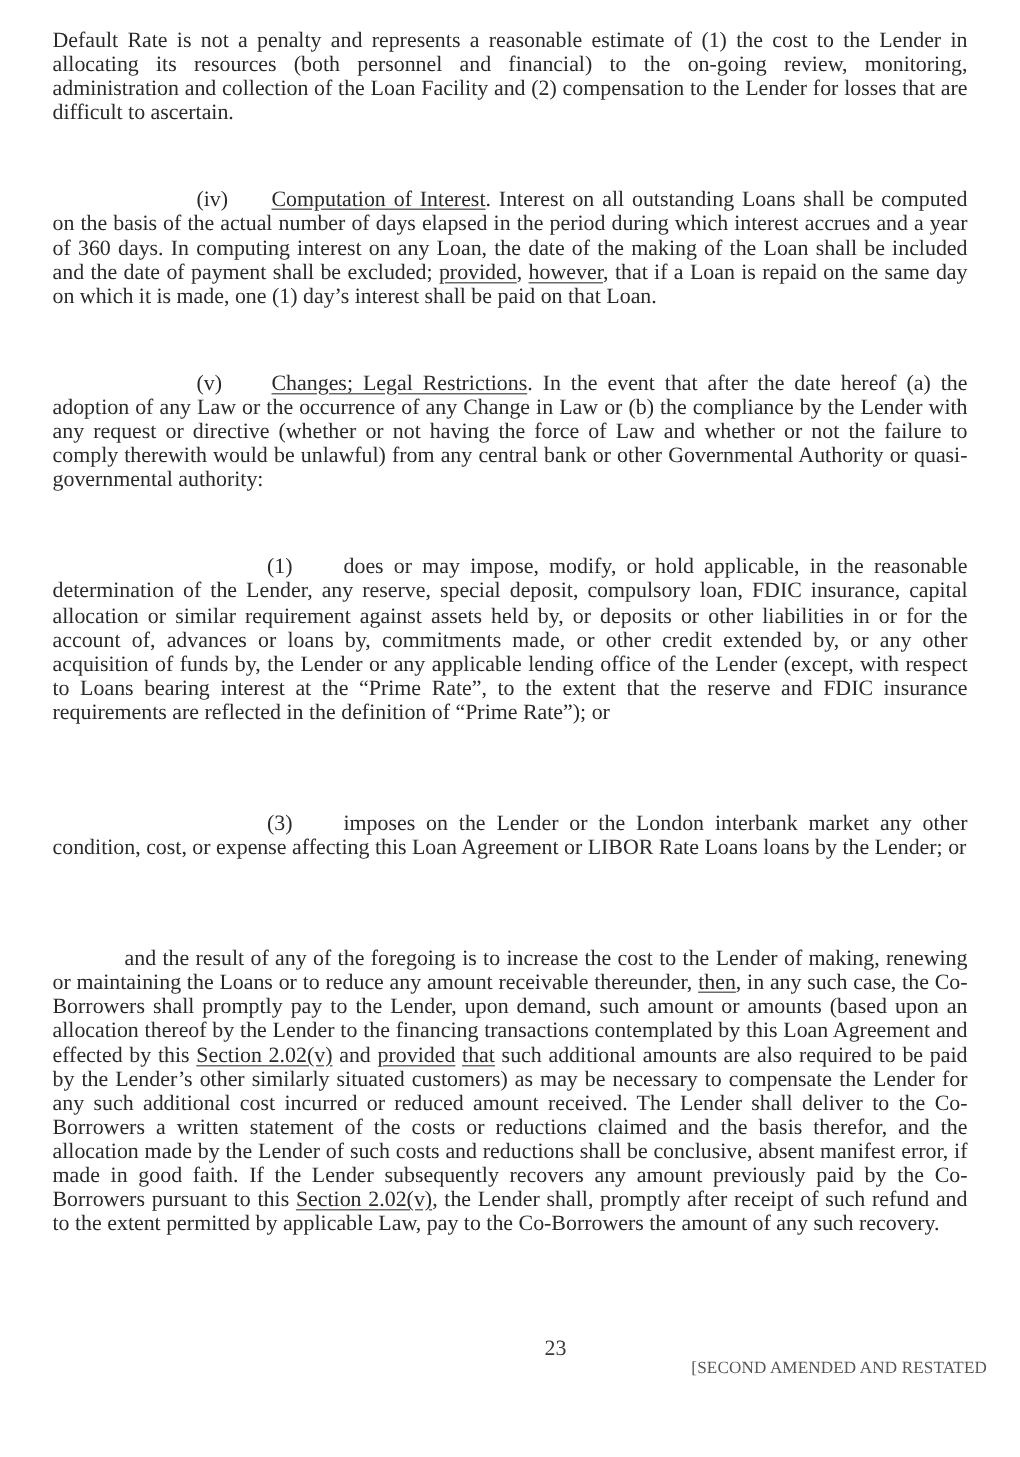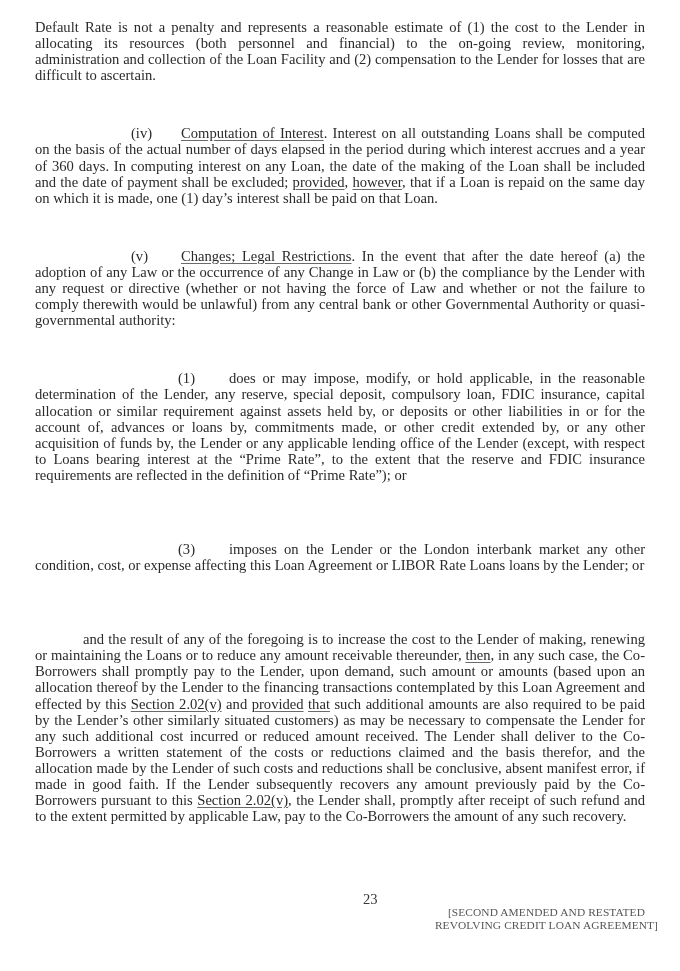--- a/index.html
+++ b/index.html
@@ -17,21 +17,21 @@
   .lead-sec { display: inline-block; width: 96px; }
   .num-sec { display: inline-block; width: 50px; }
   .num-item { display: inline-block; width: 51px; }
   .lead-item { display: inline-block; width: 143px; }
   .lead-final { display: inline-block; width: 48px; }
   .u { text-decoration: underline; text-decoration-color: #6a6a6a; text-underline-offset: 2px; }
   .footer-page {
     position: absolute; left: 332px; top: 891px; font-size: 14.6px; color: #3a3a3a; margin-left: 31px;
   }
   .footer-title {
-    position: absolute; right: 22px; top: 906px; text-align: center;
+    position: absolute; right: 22px; top: 906px; text-align: right;
     font-size: 11.4px; line-height: 13px; color: #555555; letter-spacing: 0.1px;
   }
 </style>
 </head>
 <body>
 
 <div class="page">
 
   <p>Default Rate is not a penalty and represents a reasonable estimate of (1) the cost to the Lender in allocating its resources (both personnel and financial) to the on-going review, monitoring, administration and collection of the Loan Facility and (2) compensation to the Lender for losses that are difficult to ascertain.</p>
 
@@ -59,14 +59,13 @@
 
   <div class="gap"></div>
 
   <p><span class="lead-final"></span><span>and the result of any of the foregoing is to increase the cost to the Lender of making, renewing or maintaining the Loans or to reduce any amount receivable thereunder, </span><span class="u">then</span><span>, in any such case, the Co-Borrowers shall promptly pay to the Lender, upon demand, such amount or amounts (based upon an allocation thereof by the Lender to the financing transactions contemplated by this Loan Agreement and effected by this </span><span class="u">Section 2.02(v)</span><span> and </span><span class="u">provided</span><span> </span><span class="u">that</span><span> such additional amounts are also required to be paid by the Lender’s other similarly situated customers) as may be necessary to compensate the Lender for any such additional cost incurred or reduced amount received. The Lender shall deliver to the Co-Borrowers a written statement of the costs or reductions claimed and the basis therefor, and the allocation made by the Lender of such costs and reductions shall be conclusive, absent manifest error, if made in good faith. If the Lender subsequently recovers any amount previously paid by the Co-Borrowers pursuant to this </span><span class="u">Section 2.02(v)</span><span>, the Lender shall, promptly after receipt of such refund and to the extent permitted by applicable Law, pay to the Co-Borrowers the amount of any such recovery.</span></p>
 
 </div>
 
 <div class="footer-page">23</div>
 <div class="footer-title">
   <div>[SECOND AMENDED AND RESTATED</div>
-  <div>REVOLVING CREDIT LOAN AGREEMENT]</div>
 </div>
 
 </body></html>

